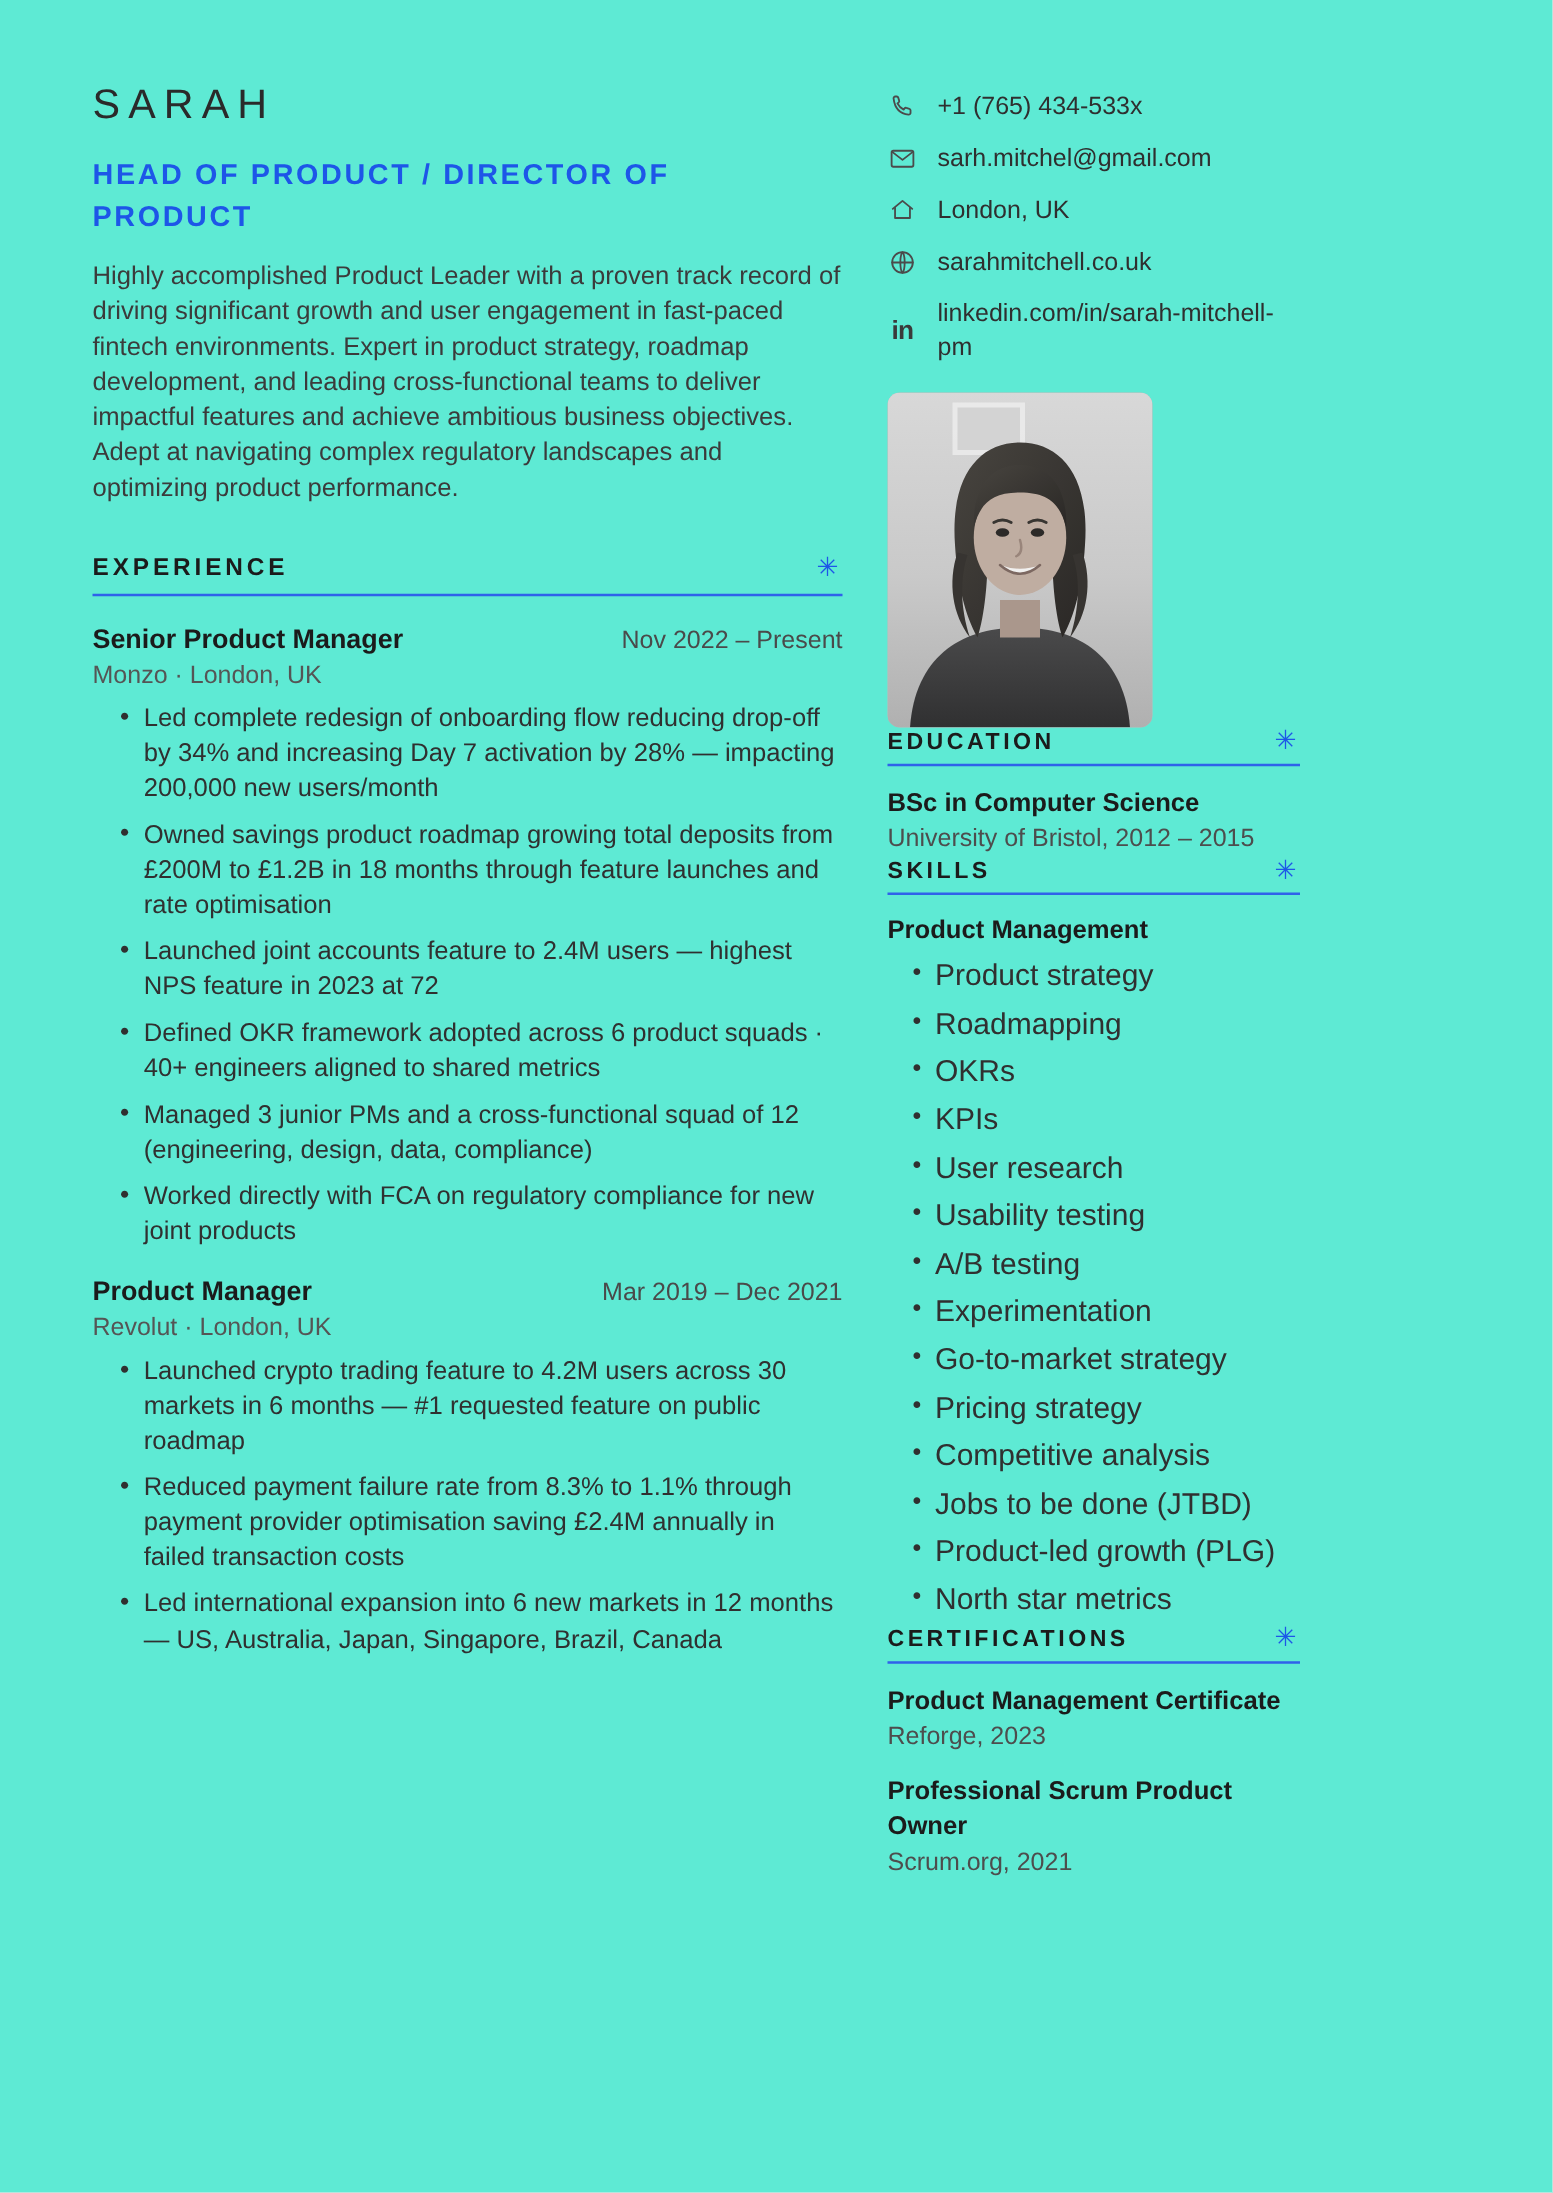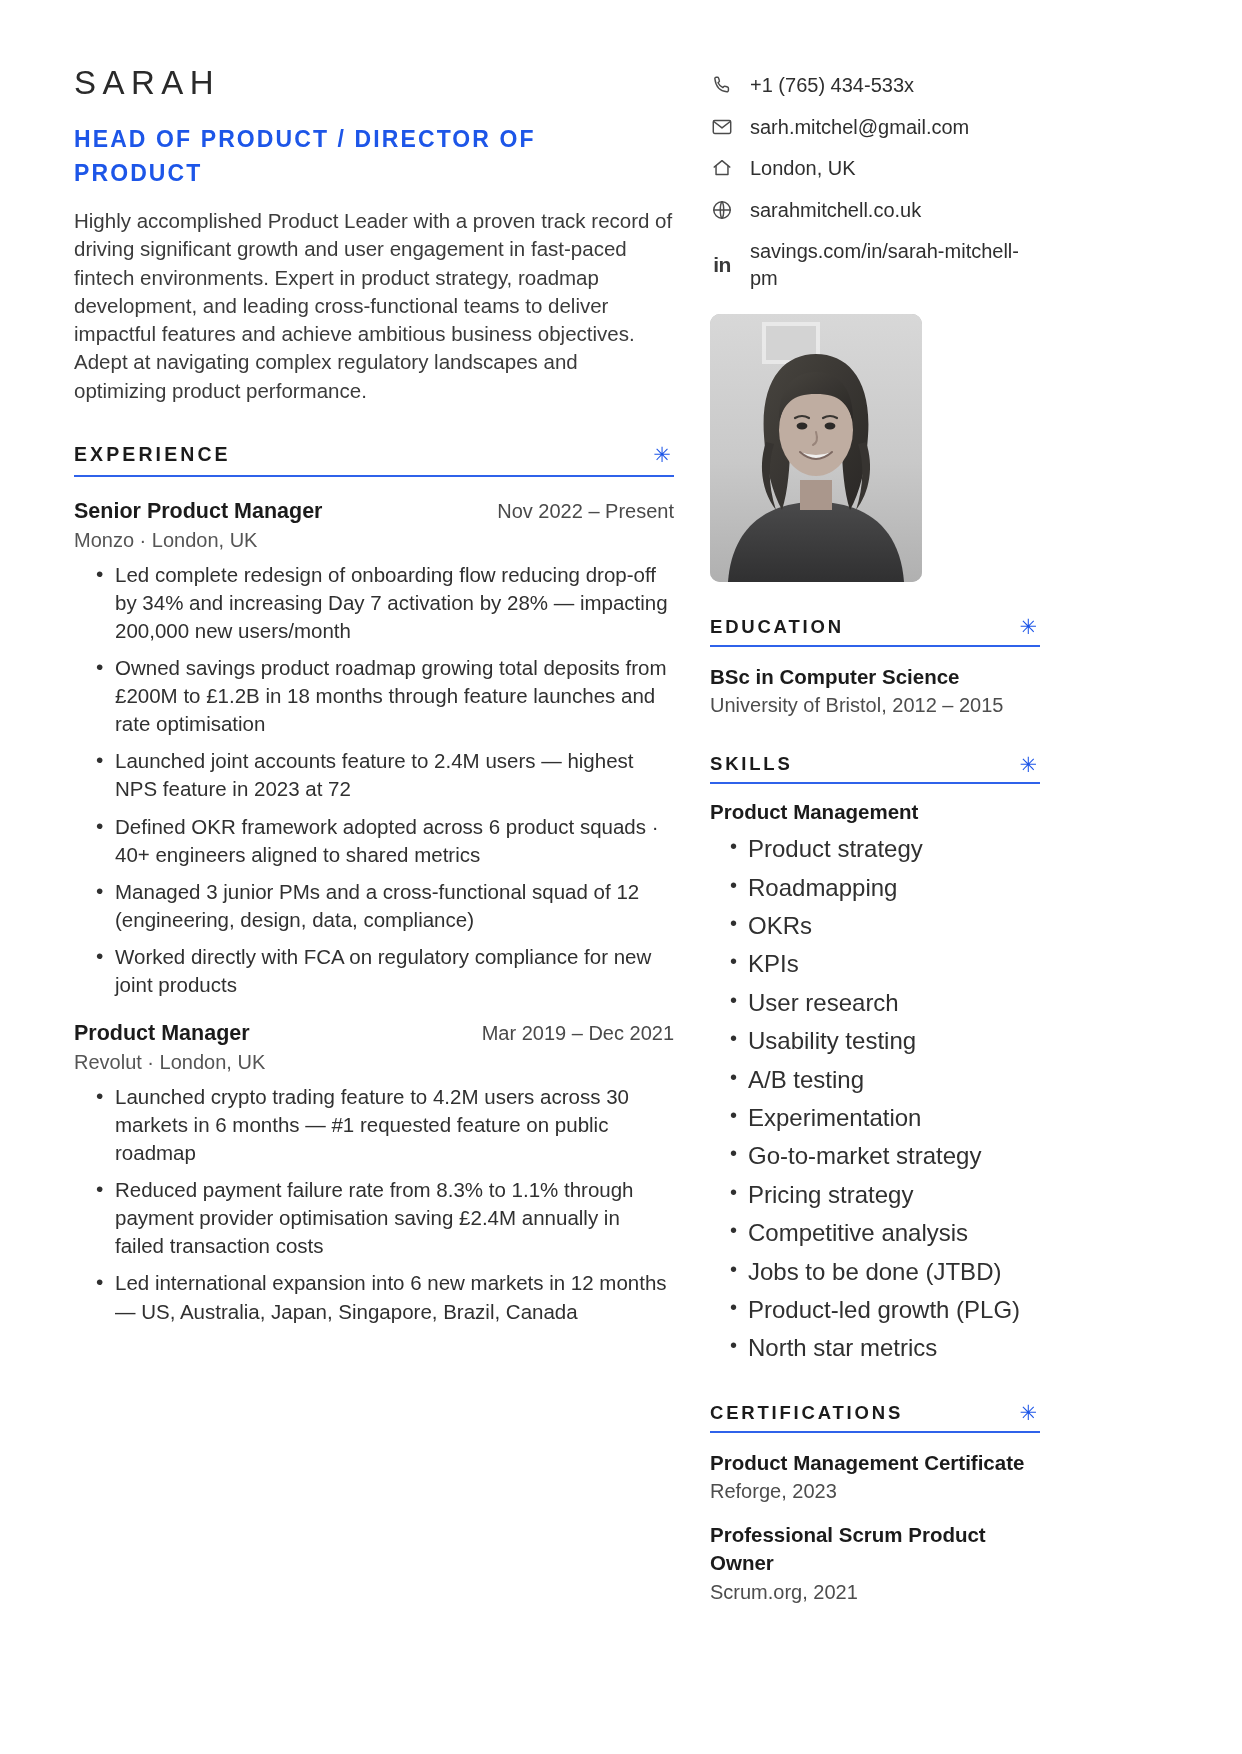--- a/index.html
+++ b/index.html
@@ -9,21 +9,21 @@
     height: 1754px;
     background: #e1e1e1;
     font-family: "Liberation Sans", sans-serif;
     -webkit-font-smoothing: antialiased;
   }
 
   .page {
     position: relative;
     width: 1242px;
     height: 1754px;
-    background: #ffffff;
+    background: #5eead4;
     padding: 46px 68px 0 74px;
     display: flex;
     gap: 36px;
   }
 
   
   .col-left {
     width: 600px;
     flex: 0 0 600px;
     padding-top: 18px;
@@ -179,21 +179,21 @@
     width: 212px;
     height: 268px;
     border-radius: 10px;
     overflow: hidden;
     background: #b9b9b9;
     position: relative;
   }
   .photo svg { display: block; width: 100%; height: 100%; }
 
   
-  .rsec { margin-top: 34px; }
+  .rsec { }
   .rsec-head {
     font-size: 18.5px;
     font-weight: 700;
     letter-spacing: 2.8px;
     color: #1b1b1b;
     text-transform: uppercase;
     display: flex;
     align-items: center;
     justify-content: space-between;
     padding-bottom: 7px;
@@ -329,21 +329,21 @@
             <path d="M12 3c2.5 2.6 2.5 15.4 0 18C9.5 18.4 9.5 5.6 12 3z"></path>
           </svg>
         </span>
         <span class="c-text">sarahmitchell.co.uk</span>
       </li>
 
       <li class="contact-item multiline">
         <span class="c-icon">
           <span class="li-badge">in</span>
         </span>
-        <span class="c-text">savings.com/in/sarah-mitchell-pm</span>
+        <span class="c-text">linkedin.com/in/sarah-mitchell-pm</span>
       </li>
     </ul>
 
     <div class="photo">
       <svg viewBox="0 0 212 268" preserveAspectRatio="xMidYMid slice" aria-hidden="true">
         <defs>
           <linearGradient id="bgGrad" x1="0" y1="0" x2="0" y2="1">
             <stop offset="0%" stop-color="#d8d8d8"></stop>
             <stop offset="55%" stop-color="#c9c9c9"></stop>
             <stop offset="100%" stop-color="#b0b0b0"></stop>

